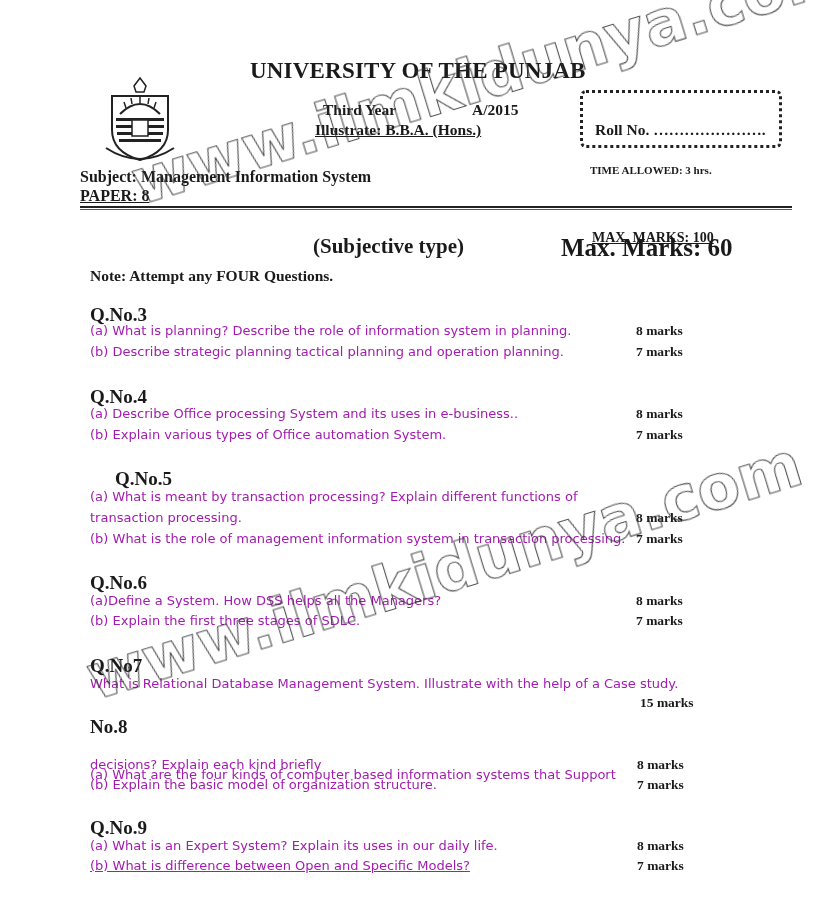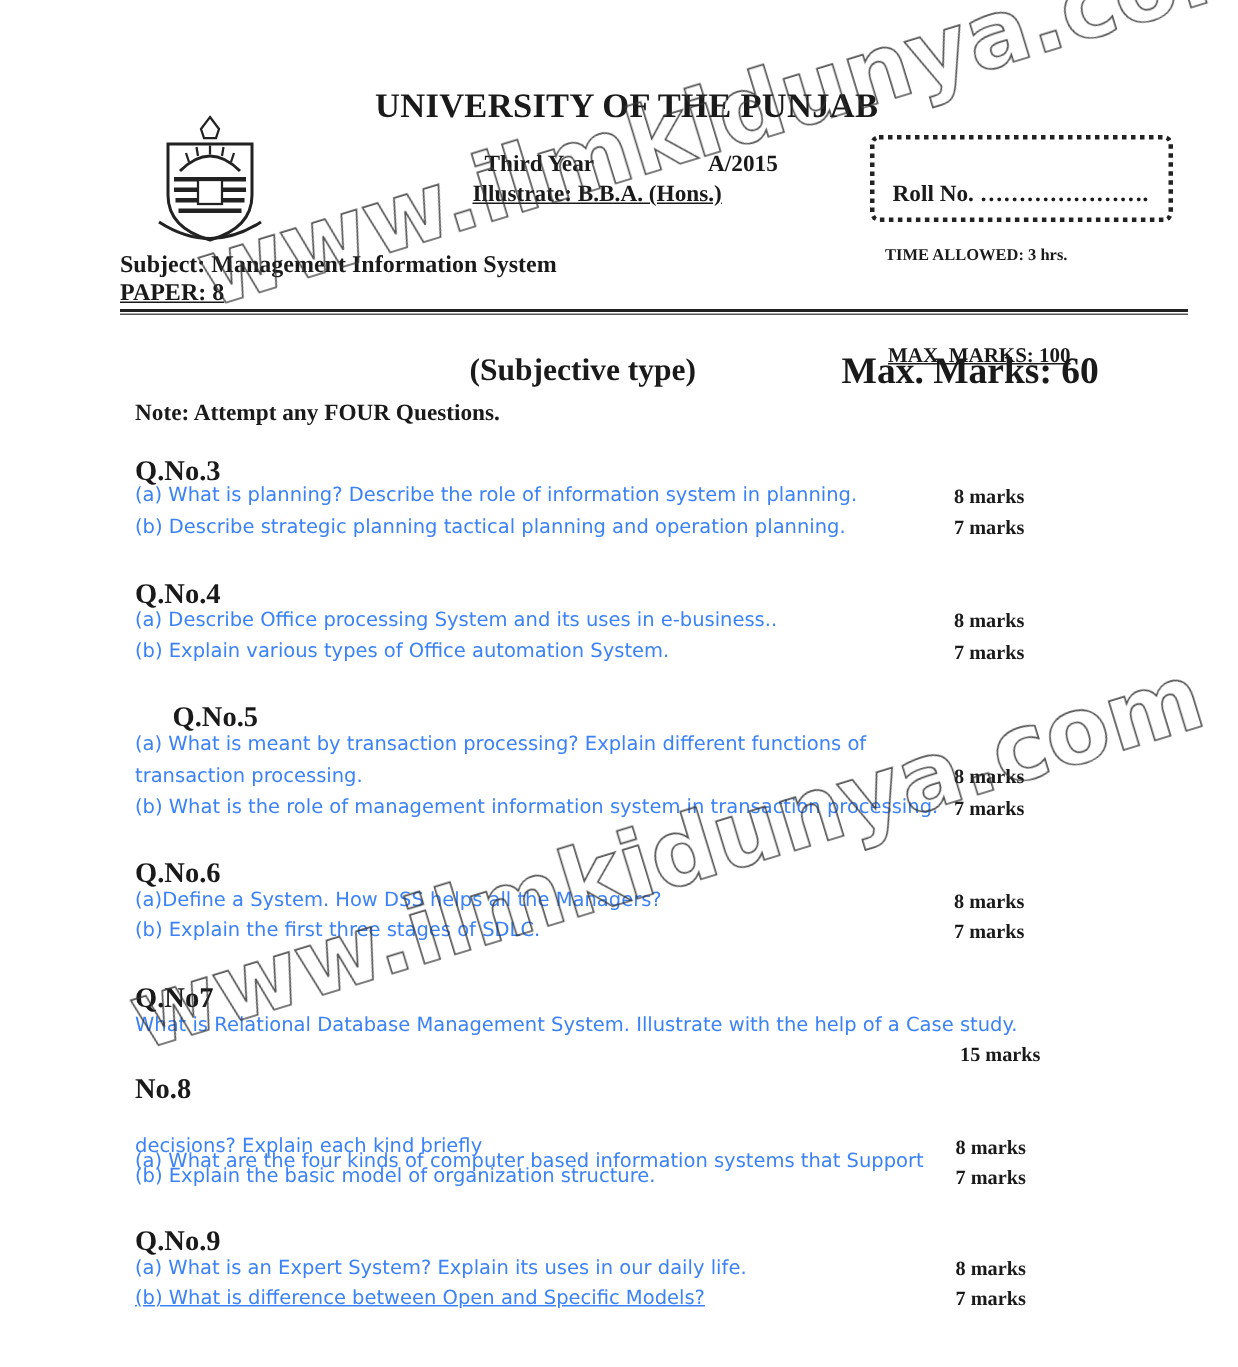--- a/index.html
+++ b/index.html
@@ -27,21 +27,21 @@
     .time { left: 590px; top: 164px; font-size: 11px; font-weight: bold; }
     .max100 { left: 592px; top: 186px; font-size: 14px; font-weight: bold; margin-top: 44px; }
     .rule1 { position: absolute; left: 80px; top: 206px; width: 712px; height: 2px; background: #222; }
     .rule2 { position: absolute; left: 80px; top: 209px; width: 712px; height: 1px; background: #555; }
 
     .subjective { left: 313px; top: 234px; font-size: 21px; font-weight: bold; }
     .maxmarks { left: 561px; top: 234px; font-size: 25px; font-weight: bold; }
     .note { left: 90px; top: 267px; font-size: 15.5px; font-weight: bold; }
 
     .qhead { font-size: 19px; font-weight: bold; }
-    .qline { font-size: 13px; color: #3b82f6; }
+    .qline { font-size: 13px; color: #a21caf; }
     .marks { font-size: 13.5px; font-weight: bold; }
 
     .logo { position: absolute; left: 100px; top: 74px; width: 80px; height: 90px; }
     .watermark { position: absolute; left: 0; top: 0; width: 825px; height: 911px; pointer-events: none; }
   </style>
 </head>
 <body>
 
 <svg class="logo" viewBox="0 0 80 90">
   <path d="M40 4 L46 12 L44 18 L36 18 L34 12 Z" fill="none" stroke="#222" stroke-width="1.5"></path>

